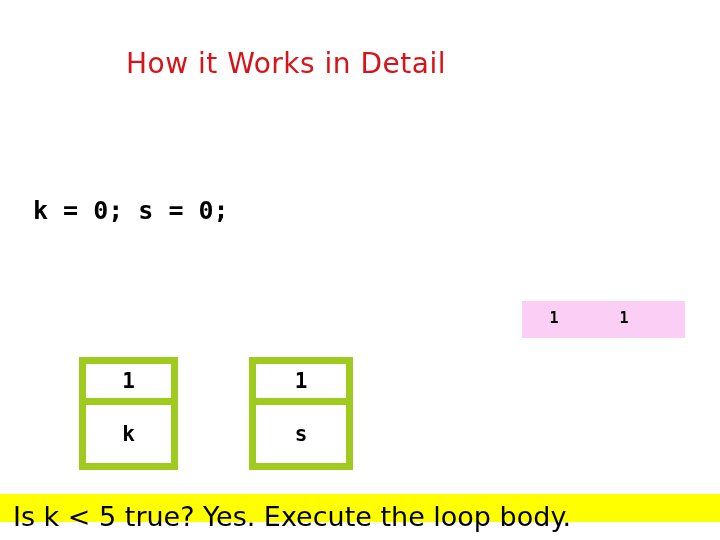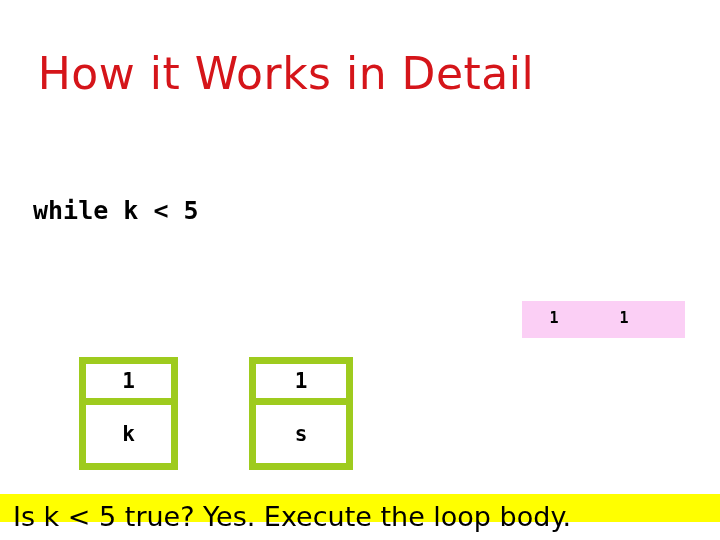--- a/index.html
+++ b/index.html
@@ -25,21 +25,21 @@
 
   
   #slide-title {
     position: absolute;
     left: 0;
     top: 22px;
     width: 572px;
     text-align: center;
     color: #d5151a;
     font-family: "DejaVu Sans", sans-serif;
-    font-size: 44px;
+    font-size: 28px;
     font-weight: 400;
     letter-spacing: 0.5px;
     line-height: 46px;
     white-space: nowrap;
   }
 
   
   #code-block {
     position: absolute;
     left: 33px;
@@ -135,21 +135,21 @@
   }
 </style>
 </head>
 <body>
 
 <div id="slide">
 
   <h1 id="slide-title">How it Works in Detail</h1>
 
   <div id="code-block">
-    <span class="code-line">while k &lt; 5</span>
+    <span class="code-line">k = 0; s = 0;</span>
     
     
   </div>
 
   <div id="output-box">
     <span class="out-cell c0">1</span>
     <span class="out-cell c1">1</span>
   </div>
 
   <div class="var-box" id="var-box-k">

